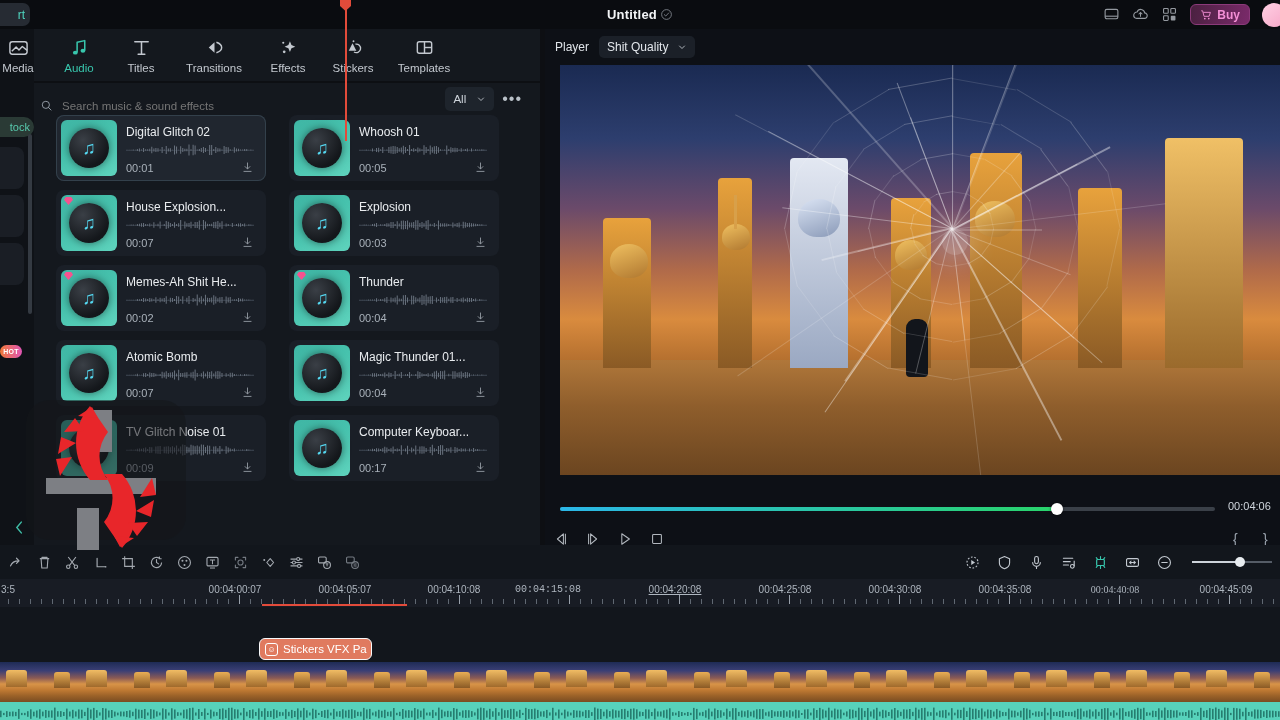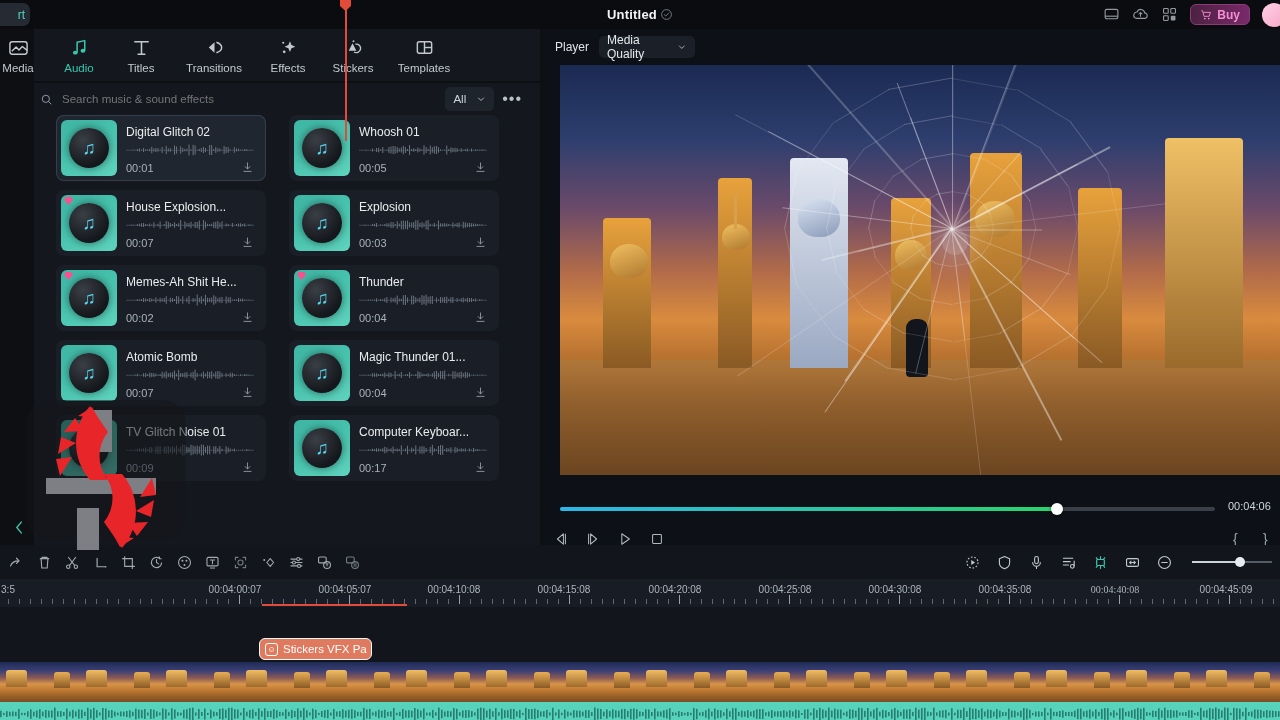--- a/index.html
+++ b/index.html
@@ -227,20 +227,32 @@
           <path d="M2 3h2.4l2.3 9.2h8.5l2.1-6.6H5.6" fill="none" stroke="#f48fd6" stroke-width="1.5" stroke-linejoin="round"></path>
           <circle cx="8" cy="16" r="1.4" fill="#f48fd6"></circle>
             <circle cx="14.6" cy="16" r="1.4" fill="#f48fd6"></circle>
         </svg>
         <span>Buy</span>
       </div>
       <div class="avatar-c"></div>
     </div>
   </div>
 
+  <div class="rail">
+    <div class="rail-stock">
+      <span>tock</span>
+    </div>
+    <div class="rail-box" style="top:118px;"></div>
+    <div class="rail-box" style="top:166px;"></div>
+    <div class="rail-box" style="top:214px;"></div>
+    <div class="rail-scroll"></div>
+    <div class="rail-hot">
+      <span>HOT</span>
+    </div>
+  </div>
 
   <div class="navbar">
     <div class="navtab first">
       <svg class="ico" viewBox="0 0 22 22">
         <rect x="2" y="5" width="18" height="13" rx="2.5" fill="none" stroke="#c3c8cf" stroke-width="1.5"></rect>
         <path d="M4 15l4.5-4.5 3 3 3.5-3.5L20 14" fill="none" stroke="#c3c8cf" stroke-width="1.5" stroke-linejoin="round"></path>
       </svg>
       <span class="lb">Media</span>
     </div>
     <div class="navtab active">
@@ -284,21 +296,21 @@
       <svg class="ico" viewBox="0 0 22 22">
         <rect x="3.5" y="5" width="15" height="12" rx="2" fill="none" stroke="#c3c8cf" stroke-width="1.5"></rect>
         <line x1="11" y1="5" x2="11" y2="17" stroke="#c3c8cf" stroke-width="1.5"></line>
         <line x1="11" y1="11" x2="18.5" y2="11" stroke="#c3c8cf" stroke-width="1.5"></line>
       </svg>
       <span class="lb">Templates</span>
     </div>
   </div>
 
   <div class="searchrow">
-    <div class="sinput" style="position:relative;">
+    <div class="sinput" style="position:relative;align-items:flex-end;">
       <svg style="position:absolute;left:-4px;width:13px;height:13px;" viewBox="0 0 20 20">
         <circle cx="9" cy="9" r="5.5" fill="none" stroke="#9aa3ad" stroke-width="1.4"></circle>
         <line x1="13.2" y1="13.2" x2="17" y2="17" stroke="#9aa3ad" stroke-width="1.4" stroke-linecap="round"></line>
       </svg>
       <input placeholder="Search music &amp; sound effects" style="">
     </div>
     <div class="allsel">
       <span>All</span>
       <svg width="10" height="10" viewBox="0 0 20 20">
         <path d="M5 8l5 5 5-5" fill="none" stroke="#cfd5dc" stroke-width="1.6" stroke-linecap="round"></path>
@@ -520,21 +532,21 @@
   <div class="collapse">
     <svg width="9" height="13" viewBox="0 0 10 14">
       <path d="M7 1 2 7l5 6" fill="none" stroke="#3fbfa8" stroke-width="1.6" stroke-linecap="round"></path>
     </svg>
   </div>
 
   <div class="player">
     <div class="prow">
       <span class="plabel">Player</span>
       <div class="qsel">
-        <span>Media Quality</span>
+        <span>Shit Quality</span>
         <svg width="10" height="10" viewBox="0 0 20 20">
           <path d="M5 8l5 5 5-5" fill="none" stroke="#cfd5dc" stroke-width="1.6" stroke-linecap="round"></path>
         </svg>
       </div>
     </div>
 
     <div class="stage">
       <div class="sky"></div>
       <div class="ground"></div>
 
@@ -922,22 +934,22 @@
         <div class="rtick" style="left: 1240px; height: 5px; background: rgb(96, 104, 114);"></div>
         <div class="rtick" style="left: 1251px; height: 5px; background: rgb(96, 104, 114);"></div>
         <div class="rtick" style="left: 1262px; height: 5px; background: rgb(96, 104, 114);"></div>
         <div class="rtick" style="left: 1273px; height: 5px; background: rgb(96, 104, 114);"></div>
       </div>
     <div id="ruler-labels">
         <div class="rlabel" style="left: 8px;">3:5</div>
         <div class="rlabel" style="left: 235px;">00:04:00:07</div>
         <div class="rlabel" style="left: 345px;">00:04:05:07</div>
         <div class="rlabel" style="left: 454px;">00:04:10:08</div>
-        <div class="rlabel" style="left: 564px;">00:04:15:08</div>
-        <div class="rlabel" style="left: 675px;">00:04:20:08</div>
+        <div class="rlabel" style="left: 548px; font-family: Liberation Mono, monospace;">00:04:15:08</div>
+        <div class="rlabel" style="left: 675px; text-decoration: underline;">00:04:20:08</div>
         <div class="rlabel" style="left: 785px;">00:04:25:08</div>
         <div class="rlabel" style="left: 895px;">00:04:30:08</div>
         <div class="rlabel" style="left: 1005px;">00:04:35:08</div>
         <div class="rlabel" style="left: 1115px; font-family: Liberation Serif, serif;">00:04:40:08</div>
         <div class="rlabel" style="left: 1226px;">00:04:45:09</div>
       </div>
     <div class="redrange"></div>
   </div>
 
   <div class="tracks">

